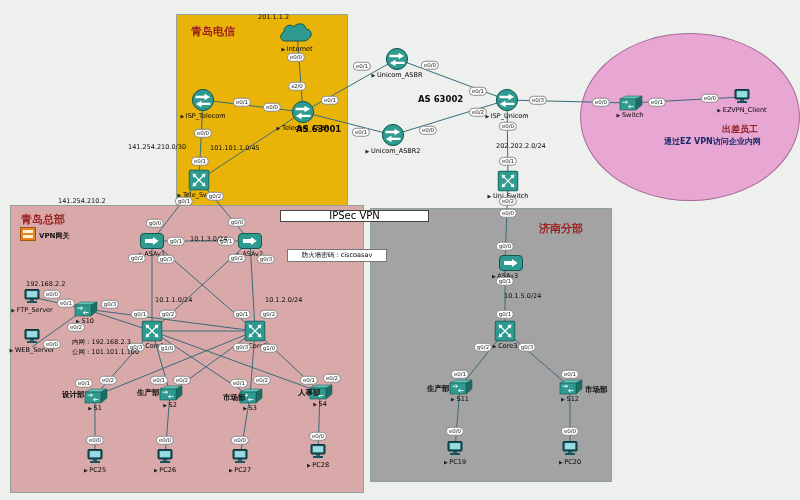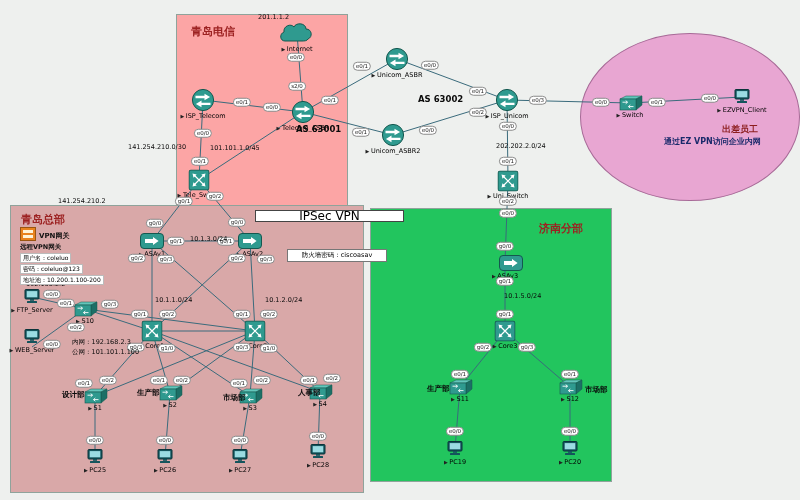--- a/index.html
+++ b/index.html
@@ -18,41 +18,41 @@
   #links{position:absolute;left:0;top:0;z-index:2;}
   #links line{stroke:#3a6b7c;stroke-width:1;}
   .node{position:absolute;transform:translate(-50%,-50%);z-index:4;cursor:pointer;}
   .node svg{display:block;}
   .node .lbl{position:absolute;top:100%;left:50%;transform:translateX(-50%);width:86px;text-align:center;font-size:6.5px;line-height:8px;color:#000;white-space:nowrap;}
   .node .lbl::before{content:"▶ ";font-size:5px;color:#222;}
   .port{position:absolute;transform:translate(-50%,-50%);background:#fff;border:0.5px solid #8a8a8a;border-radius:5px;font-size:5.5px;line-height:6.5px;padding:0 2px;color:#222;z-index:5;white-space:nowrap;}
   .txt{position:absolute;font-size:6.5px;color:#0a0a0a;white-space:nowrap;z-index:6;}
   .txt.as{font-size:8.5px;font-weight:bold;}
   .txt.dept{font-size:7.5px;font-weight:bold;}
-  #ipsec-banner{position:absolute;left:255px;top:210px;width:147px;height:10px;background:#fff;border:1px solid #444;font-size:12px;line-height:10px;text-align:center;z-index:7;}
+  #ipsec-banner{position:absolute;left:280px;top:210px;width:147px;height:10px;background:#fff;border:1px solid #444;font-size:10px;line-height:10px;text-align:center;z-index:7;}
   #fw-note{position:absolute;left:287px;top:249px;width:98px;height:11px;background:#fff;border:0.5px solid #777;font-size:6.5px;line-height:11px;text-align:center;z-index:7;}
   #vpn-gw{position:absolute;left:20px;top:226px;z-index:7;display:flex;align-items:center;gap:3px;cursor:pointer;}
   #vpn-gw .gwlbl{font-size:7px;font-weight:bold;color:#111;}
   #vpn-note{position:absolute;left:20px;top:243px;z-index:7;}
   #vpn-note .vn-title{font-size:6.5px;font-weight:bold;color:#111;margin-bottom:1px;}
   #vpn-note .vn-line{font-size:6px;background:#fff;border:0.5px solid #bbb;margin:1px 0;padding:0 2px;width:fit-content;line-height:8px;}
   .remote-c1{position:absolute;left:722px;top:123px;font-size:9px;font-weight:bold;color:#8b1d1d;z-index:6;white-space:nowrap;}
   .remote-c2{position:absolute;left:664px;top:136px;font-size:8px;font-weight:bold;color:#1a2a6b;z-index:6;white-space:nowrap;}
 </style>
 </head>
 <body>
 
 <div id="stage">
-  <div class="region" id="region-telecom" style="background: #fca5a5; text-decoration: underline;">
+  <div class="region" id="region-telecom" style="background: #eab308; text-decoration: underline;">
     <span class="rtitle">青岛电信</span>
   </div>
   <div class="region" id="region-hq" style="background: rgb(217, 168, 168);">
     <span class="rtitle">青岛总部</span>
   </div>
-  <div class="region" id="region-branch" style="background: #22c55e;">
+  <div class="region" id="region-branch" style="background: #a3a3a3;">
     <span class="rtitle">济南分部</span>
   </div>
   <div id="ellipse-remote" style="background: rgb(232, 166, 210);"></div>
 
   <svg id="links" width="800" height="500">
       <line x1="297" y1="33" x2="303" y2="112"></line>
       <line x1="203" y1="100" x2="303" y2="112"></line>
       <line x1="203" y1="100" x2="199" y2="180"></line>
       <line x1="303" y1="112" x2="199" y2="180"></line>
       <line x1="303" y1="112" x2="397" y2="59"></line>
@@ -97,26 +97,20 @@
   <div id="ipsec-banner">IPSec VPN</div>
   <div id="fw-note">防火墙密码：ciscoasav</div>
 
   <div id="vpn-gw">
     <span><svg width="16" height="14" viewBox="0 0 16 14">
           <rect x="0.5" y="0.5" width="15" height="13" fill="#e8821e" stroke="#9a5510"></rect>
           <rect x="3" y="3" width="10" height="3" fill="#fff3d8"></rect>
           <rect x="3" y="8" width="10" height="3" fill="#fff3d8"></rect>
         </svg></span>
     <span class="gwlbl">VPN网关</span>
-  </div>
-  <div id="vpn-note">
-    <div class="vn-title">远程VPN网关</div>
-    <div class="vn-line">用户名：coleluo</div>
-    <div class="vn-line">密码：coleluo@123</div>
-    <div class="vn-line">地址池：10.200.1.100-200</div>
   </div>
 
   <div class="remote-c1">出差员工</div>
   <div class="remote-c2">通过EZ VPN访问企业内网</div>
 <div class="node" style="left: 297px; top: 33px;"><span><svg width="38" height="24" viewBox="0 0 38 24">
           <path d="M7 20 C2 20 1 13 6 11 C5 5 13 2 16 6 C18 1 28 2 28 8 C34 8 35 16 30 18 C29 20 26 20 24 20 Z" fill="#2f9a8f" stroke="#14584f"></path>
         </svg></span><div class="lbl">Internet</div></div>
     <div class="node" style="left: 203px; top: 100px;"><span><svg width="23" height="23" viewBox="0 0 23 23">
           <circle cx="11.5" cy="11.5" r="10.6" fill="#2f9a8f" stroke="#14584f"></circle>
           <path d="M4 7.3 H13 V5.2 L18.6 8.5 L13 11.8 V9.7 H4 Z" fill="#fff"></path>

